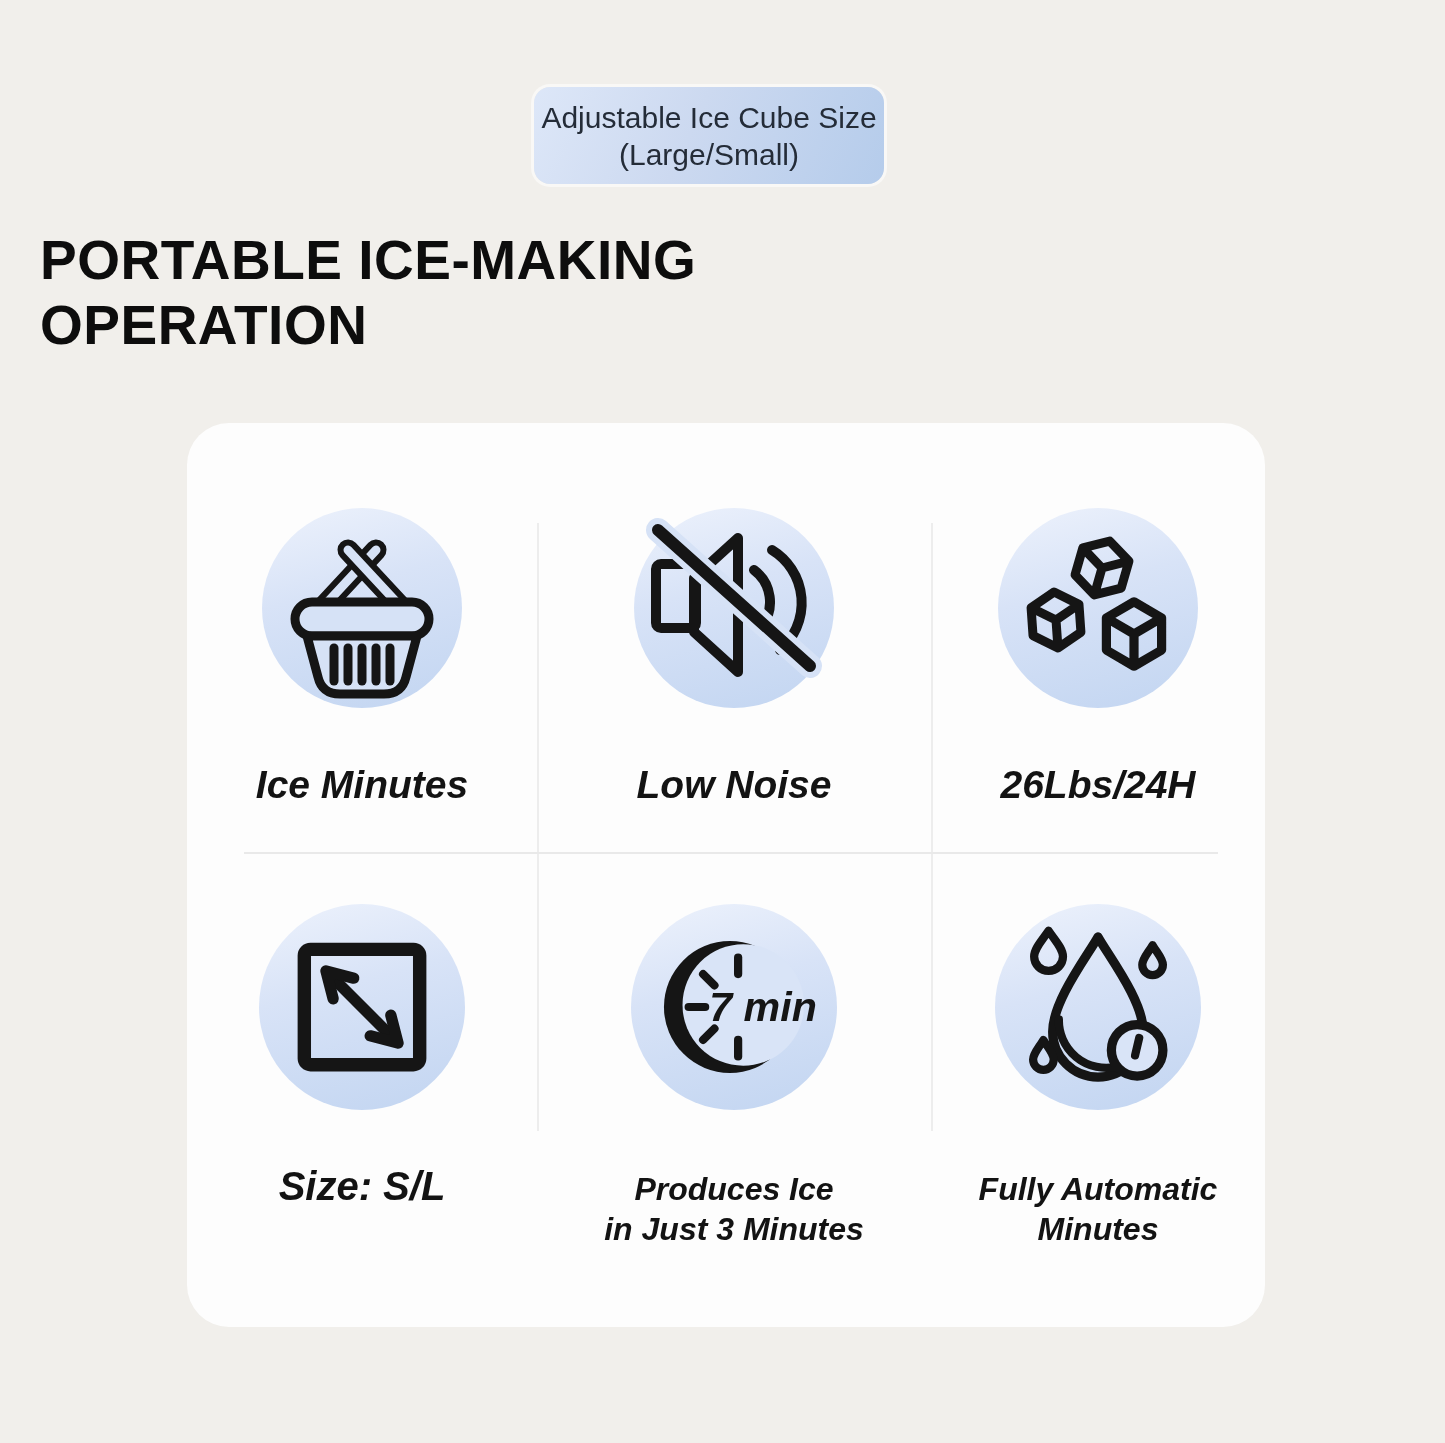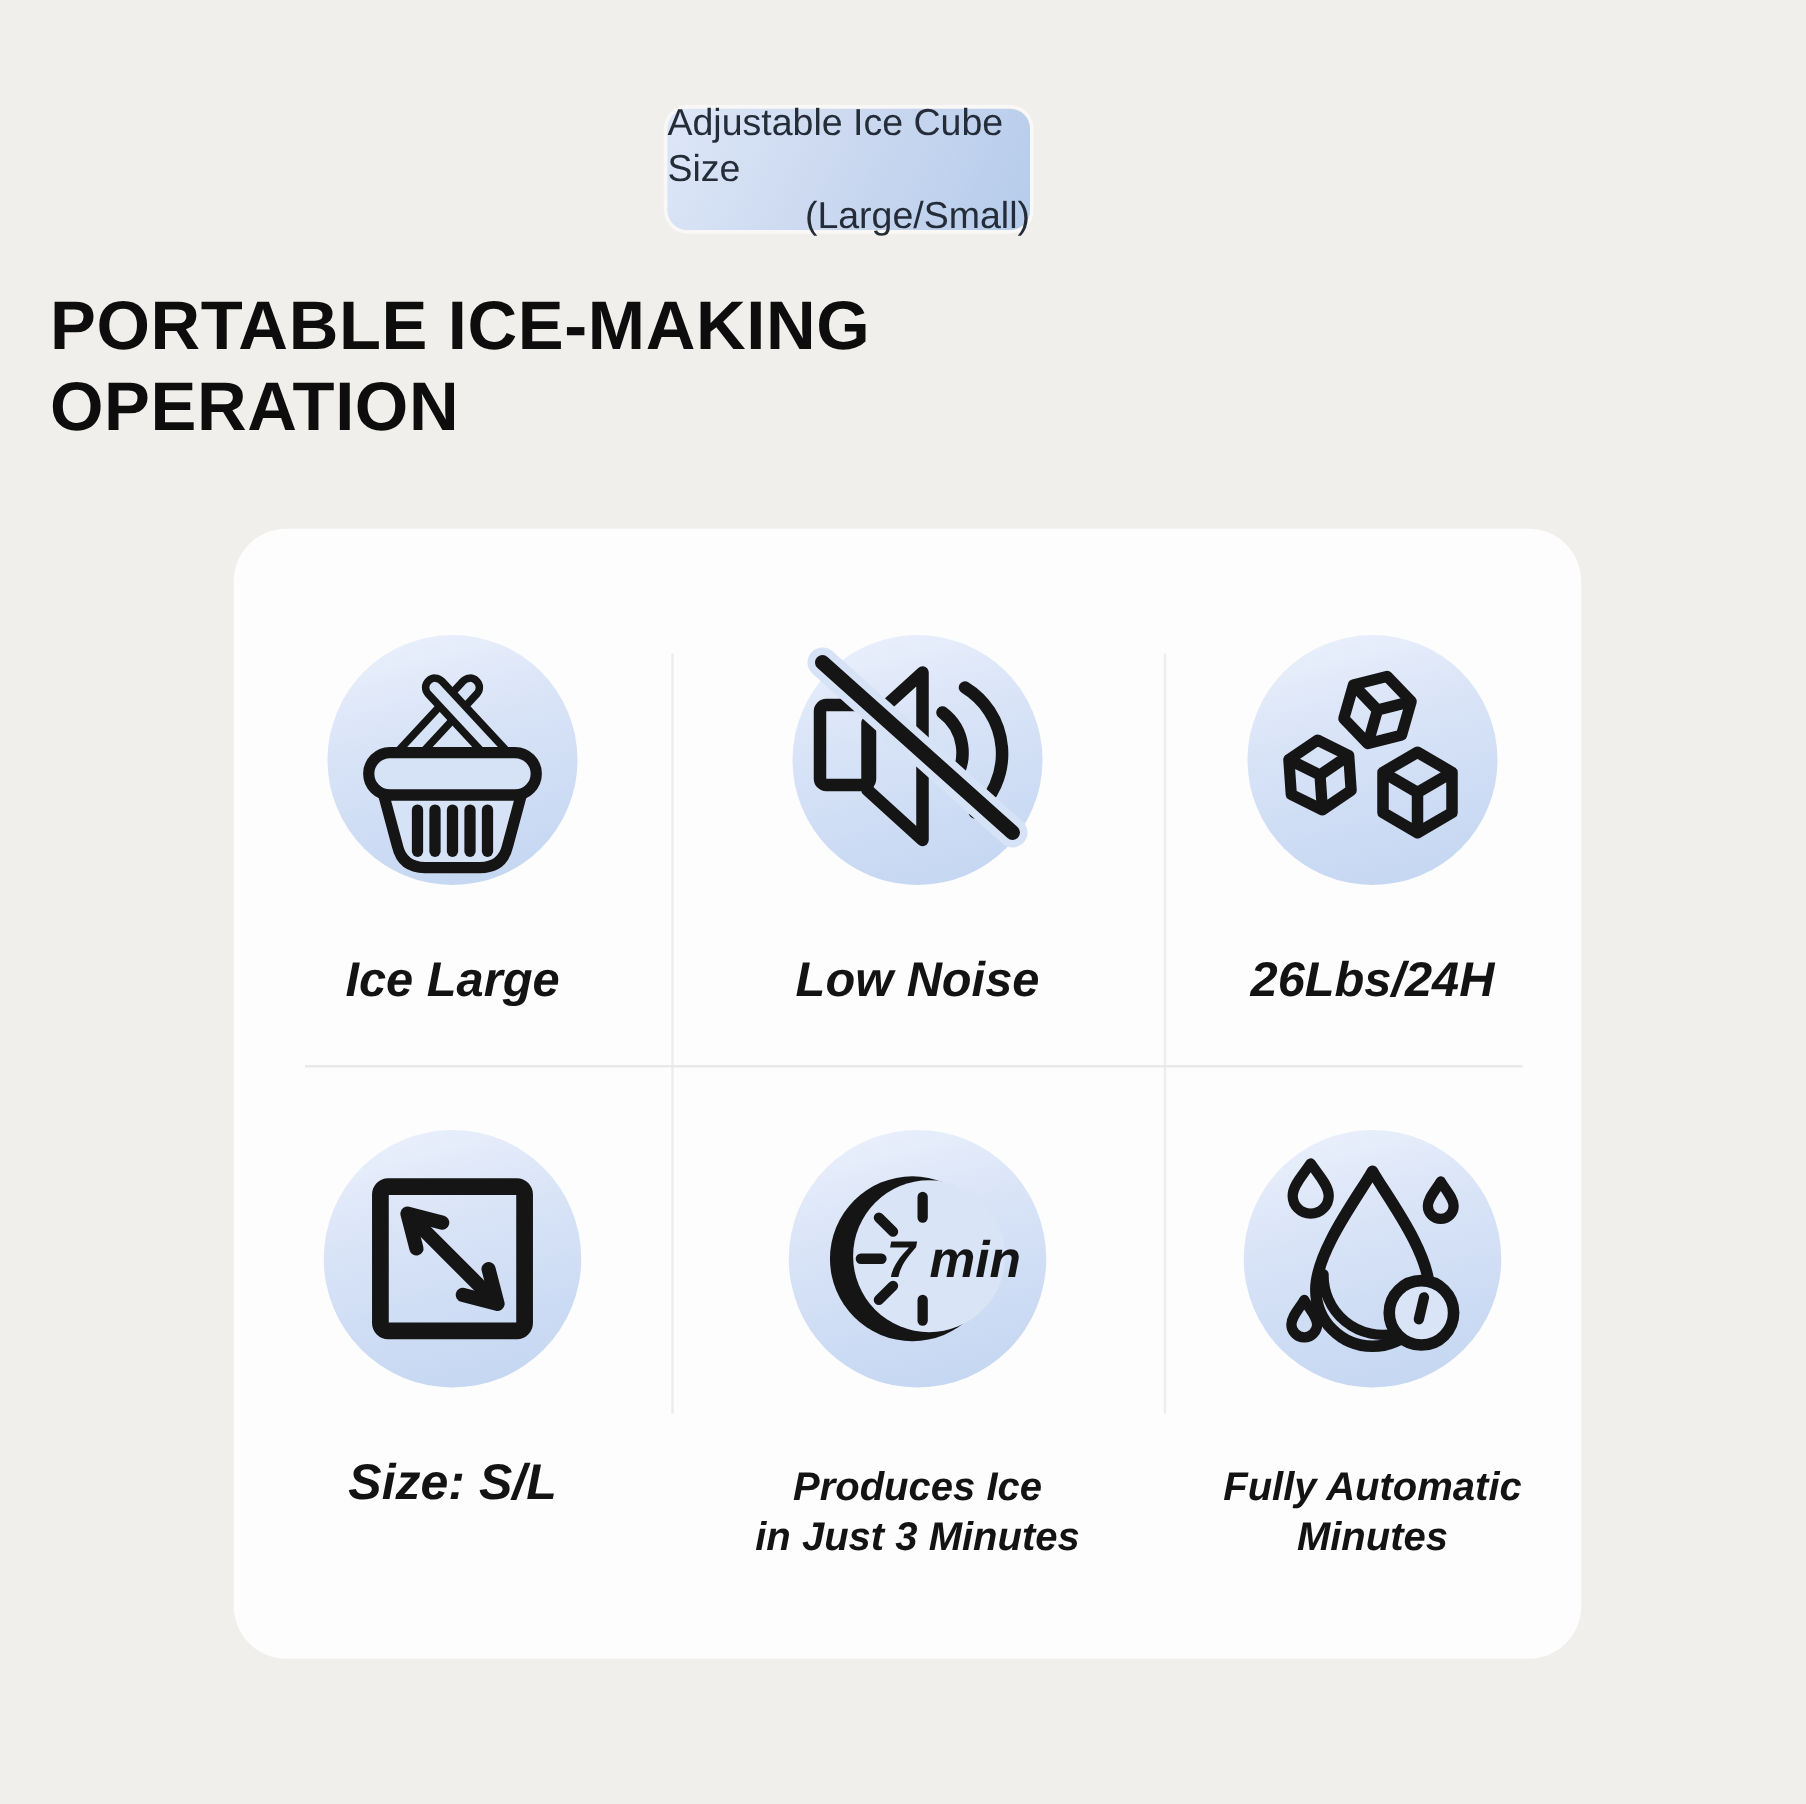--- a/index.html
+++ b/index.html
@@ -4,25 +4,25 @@
 <style>
   html,body{margin:0;padding:0;}
   body{
     width:1445px;height:1443px;
     background:#f1efeb;
     font-family:"Liberation Sans",sans-serif;
     position:relative;overflow:hidden;
     color:#111;
   }
   .badge{
-    position:absolute;left:534px;top:87px;width:290px;height:97px;
+    position:absolute;left:534px;top:87px;width:350px;height:97px;
     border-radius:16px;
     background:linear-gradient(115deg,#dde7f8 0%,#ccd9f0 45%,#b5cceb 100%);
     box-shadow:0 0 0 3px rgba(255,255,255,0.55);
-    display:flex;flex-direction:column;align-items:flex-end;justify-content:center;
+    display:flex;flex-direction:column;align-items:center;justify-content:center;
     color:#242c38;font-size:30px;line-height:37px;
   }
   .title{
     position:absolute;top:228px;left:0;width:100%;
     text-align:left;font-weight:bold;font-size:55px;line-height:65px;
     color:#0d0d0d;letter-spacing:0.5px;
   }
   .title-inner{position:relative;left:40px;}
   .card{
     position:absolute;left:187px;top:423px;width:1078px;height:904px;
@@ -87,21 +87,21 @@
         <rect x="33" y="94" width="134" height="34" rx="17" fill="#d6e2f6" stroke-width="9"></rect>
         <path d="M45 128 L56 169 Q60 186 78 186 H122 Q140 186 144 169 L155 128 Z" fill="#d6e2f6" stroke-width="9"></path>
         <line x1="72" y1="140" x2="72" y2="173" stroke-width="9"></line>
         <line x1="86" y1="140" x2="86" y2="173" stroke-width="9"></line>
         <line x1="100" y1="140" x2="100" y2="173" stroke-width="9"></line>
         <line x1="114" y1="140" x2="114" y2="173" stroke-width="9"></line>
         <line x1="128" y1="140" x2="128" y2="173" stroke-width="9"></line>
       </g>
     </svg>
   </div>
-  <div class="feat-label r1 c1">Ice Large</div>
+  <div class="feat-label r1 c1">Ice Minutes</div>
 
   <div class="icon-circle cir-r1 cir-c2">
     <svg viewBox="0 0 200 200">
       <g class="ico">
         <path d="M120 62 A40 40 0 0 1 128 118" stroke-width="10"></path>
         <path d="M138 42 A62 62 0 0 1 146 142" stroke-width="10"></path>
         <rect x="22" y="56" width="40" height="64" rx="5" stroke-width="10"></rect>
         <path d="M60 70 L104 30 V164 L60 124 Z" stroke-width="10"></path>
         <line x1="24" y1="22" x2="176" y2="158" stroke="#d6e2f6" stroke-width="24"></line>
         <line x1="24" y1="22" x2="176" y2="158" stroke-width="12"></line>

